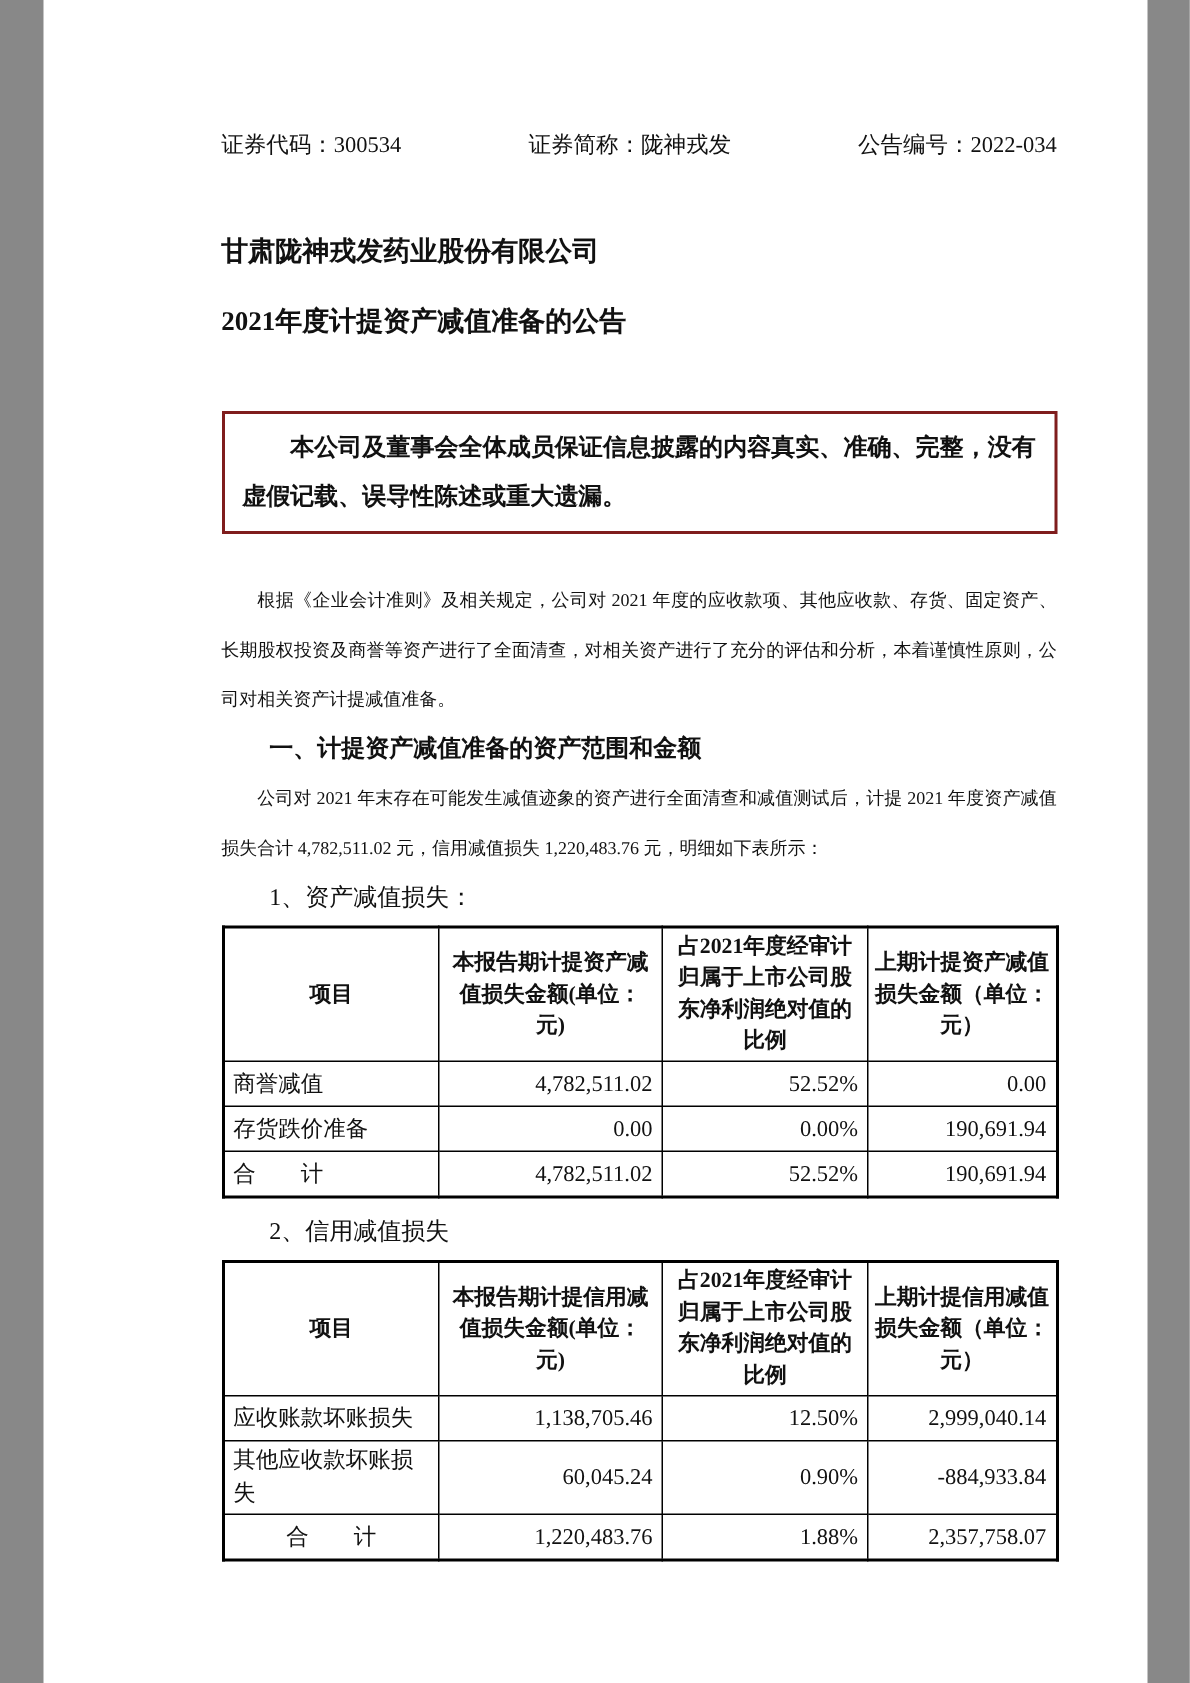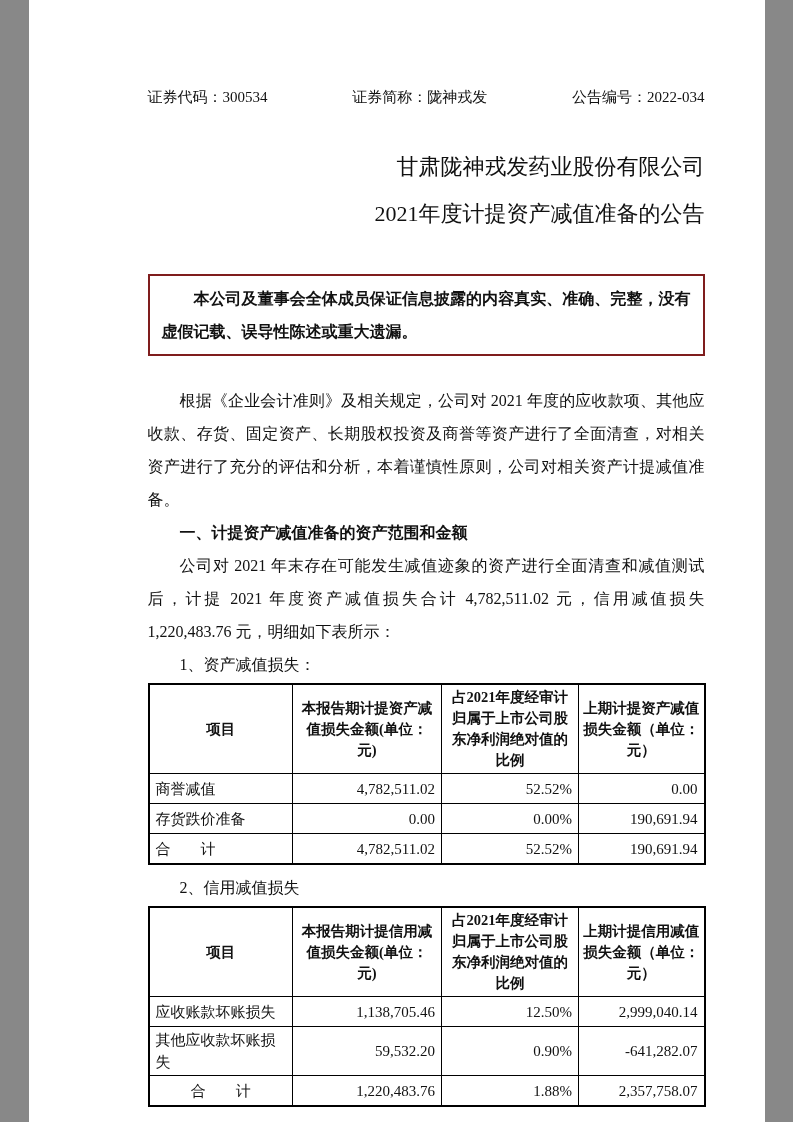--- a/index.html
+++ b/index.html
@@ -19,40 +19,40 @@
   }
   .doc-header{
     margin-top:86px;
     display:flex;
     justify-content:space-between;
     font-size:15px;
     line-height:22px;
     white-space:nowrap;
   }
   .title{
-    text-align:right;
-    font-weight:normal;
-    font-size:22px;
+    text-align:left;
+    font-weight:bold;
+    font-size:18px;
     line-height:30px;
   }
   .title-1{margin-top:44px;}
   .title-2{margin-top:17px;}
   .disclaimer-box{
     margin-top:45px;
     border:2px solid #7f1d1d;
     padding:6px 12px 6px 12px;
     font-weight:bold;
     font-size:16px;
     line-height:33px;
     text-align:justify;
   }
   .disclaimer-box p{margin:0;text-indent:2em;}
   .para{
     margin:0;
-    font-size:16px;
+    font-size:12px;
     line-height:33px;
     text-align:justify;
     text-indent:2em;
   }
   .para-intro{margin-top:28px;}
   .sec-heading{
     margin:0;
     font-size:16px;
     line-height:33px;
     font-weight:bold;
@@ -183,23 +183,23 @@
       </thead>
       <tbody>
         <tr>
           <td class="l">应收账款坏账损失</td>
           <td class="r">1,138,705.46</td>
           <td class="r">12.50%</td>
           <td class="r">2,999,040.14</td>
         </tr>
         <tr>
           <td class="l">其他应收款坏账损失</td>
-          <td class="r">59,532.20</td>
+          <td class="r">60,045.24</td>
           <td class="r">0.90%</td>
-          <td class="r">-641,282.07</td>
+          <td class="r">-884,933.84</td>
         </tr>
         <tr>
           <td class="c">合　　计</td>
           <td class="r">1,220,483.76</td>
           <td class="r">1.88%</td>
           <td class="r">2,357,758.07</td>
         </tr>
       </tbody>
     </table>
 

